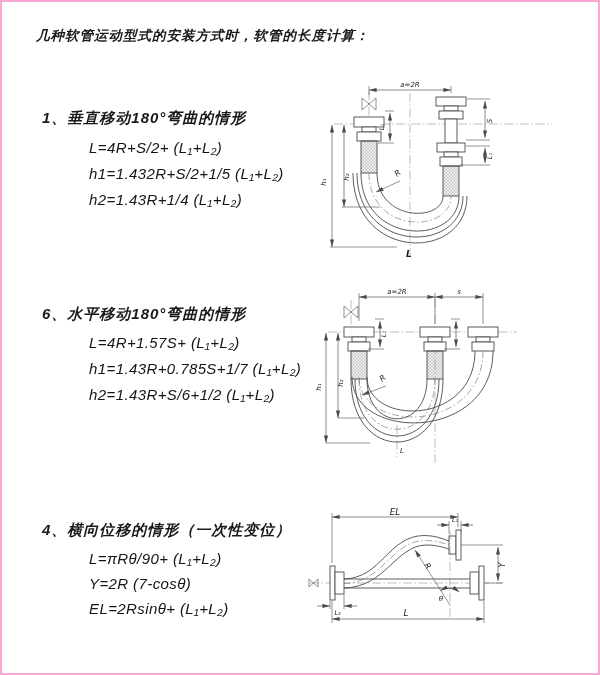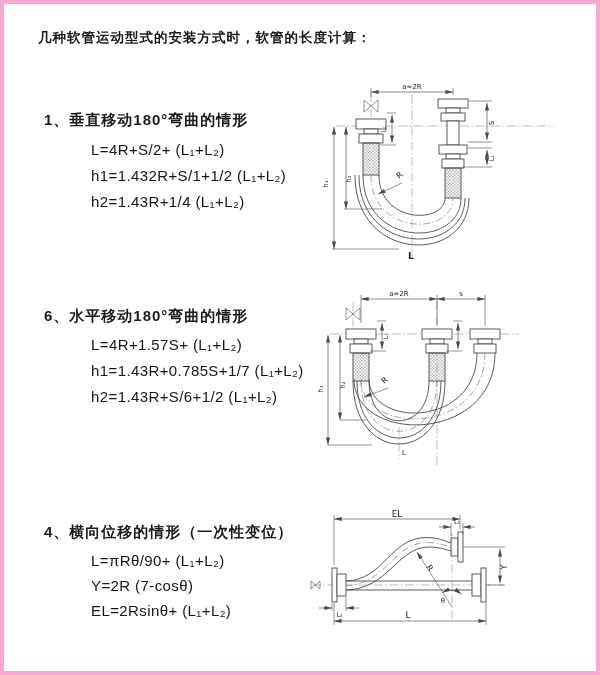--- a/index.html
+++ b/index.html
@@ -1,18 +1,18 @@
 <!DOCTYPE html>
 <html><head>
 <meta charset="utf-8">
 <style>
   html,body{margin:0;padding:0;background:#fff;}
   .page{position:relative;width:600px;height:675px;background:#fff;overflow:hidden;
         font-family:"Liberation Sans","DejaVu Sans",sans-serif;color:#1a1a1a;
-        box-sizing:border-box;border:4px solid #f9a8d4;}
+        box-sizing:border-box;border:2px solid #f9a8d4;font-style:italic;}
   .title{position:absolute;left:34px;top:25px;font-size:13.5px;font-weight:700;letter-spacing:1px;}
   .sec-heading{position:absolute;left:40px;font-size:15px;font-weight:700;letter-spacing:1px;white-space:nowrap;}
   .formula{position:absolute;left:67px;font-size:15px;letter-spacing:.4px;color:#151515;white-space:nowrap;margin-left:20px;}
   .diagram{position:absolute;}
   
   .ln{stroke:#4a4a4a;stroke-width:.9;fill:none;}
   .thin{stroke:#4a4a4a;stroke-width:.6;fill:none;}
   .dim{stroke:#4a4a4a;stroke-width:.65;fill:none;}
   .cl{stroke:#8a8a8a;stroke-width:.55;fill:none;stroke-dasharray:9 2.5 1.5 2.5;}
   .hcl{stroke:#6a6a6a;stroke-width:.6;fill:none;stroke-dasharray:7 2.5 1.5 2.5;}
@@ -23,21 +23,21 @@
 </head>
 <body>
 
 <div class="page">
 
   <div class="title">几种软管运动型式的安装方式时，软管的长度计算：</div>
 
   <div>
     <div class="sec-heading" style="top:107px">1、垂直移动180°弯曲的情形</div>
     <div class="formula" style="top:137px">L=4R+S/2+ (L₁+L₂)</div>
-    <div class="formula" style="top:163px">h1=1.432R+S/1+1/2 (L₁+L₂)</div>
+    <div class="formula" style="top:163px">h1=1.432R+S/2+1/5 (L₁+L₂)</div>
     <div class="formula" style="top:189px">h2=1.43R+1/4 (L₁+L₂)</div>
   </div>
 
   <svg class="diagram" style="left:310px;top:75px" width="285" height="185" viewBox="0 0 285 185">
     <defs>
       <marker id="ar1" viewBox="0 0 8 5" refX="7.6" refY="2.5" markerWidth="8" markerHeight="5" orient="auto-start-reverse" markerUnits="userSpaceOnUse">
         <path d="M0 .4 L7.6 2.5 L0 4.6 Z" fill="#4a4a4a"></path>
       </marker>
       <pattern id="ht1" patternUnits="userSpaceOnUse" width="3.2" height="3.2">
         <path d="M0 3.2L3.2 0M0 0L3.2 3.2" stroke="#8a8a8a" stroke-width=".45"></path>

